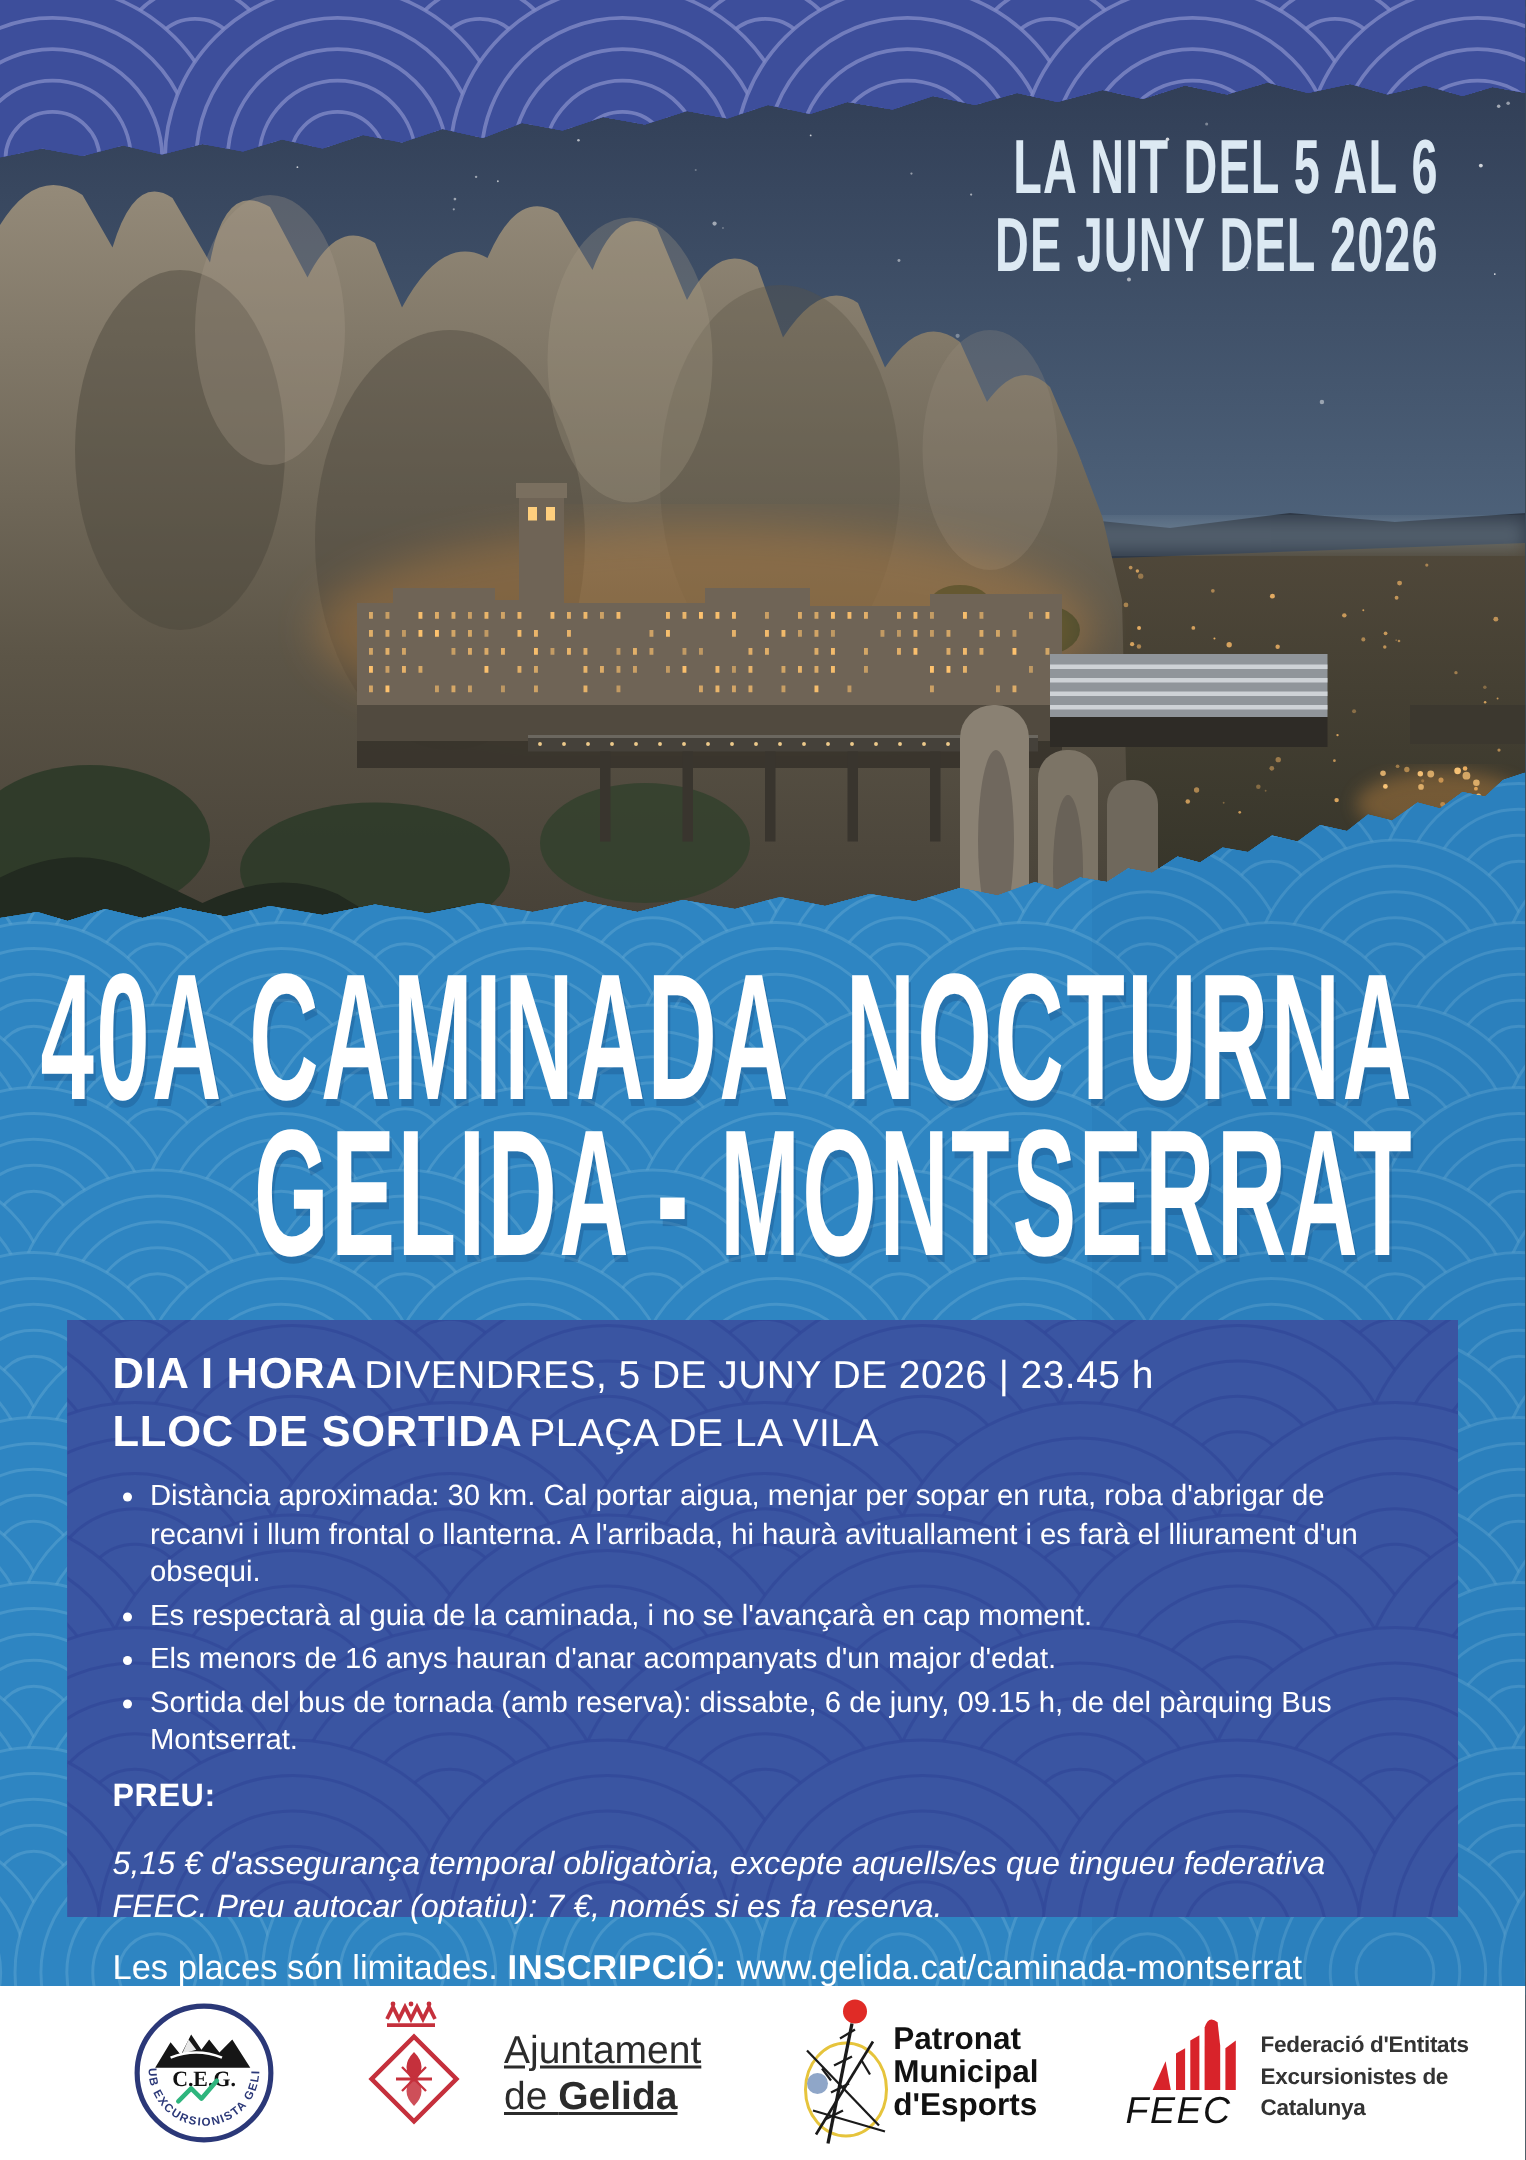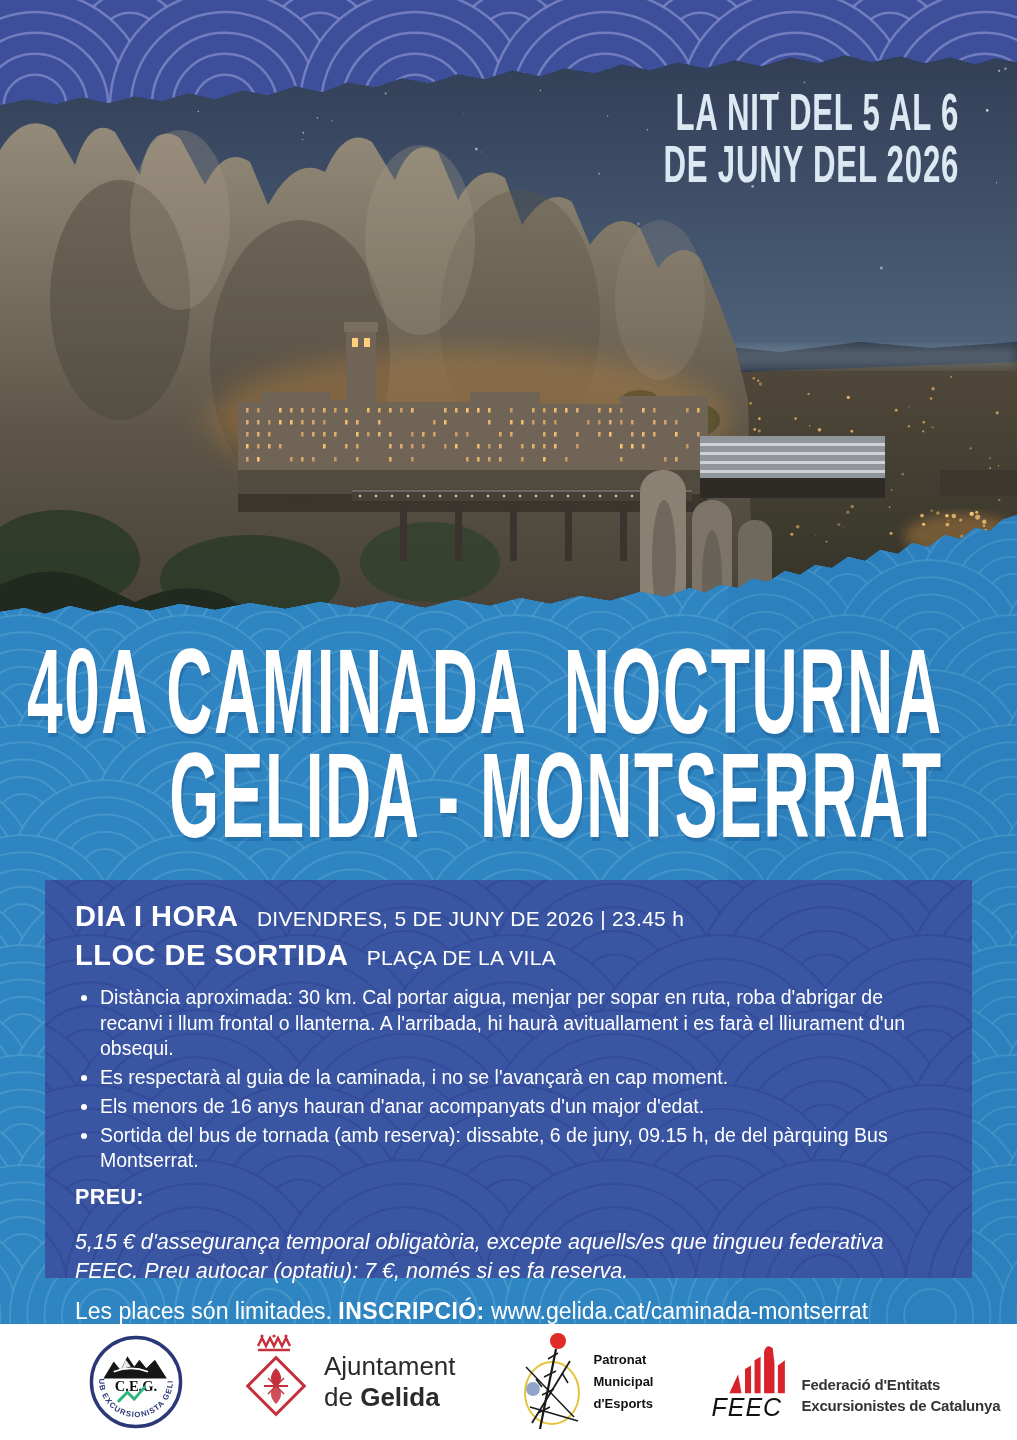--- a/index.html
+++ b/index.html
@@ -13,37 +13,37 @@
   .d-line{font-weight:700;font-size:40px;line-height:52px;letter-spacing:1px;
     transform:scale(.78,1.28);transform-origin:100% 50%;white-space:pre;}
   .headline{position:absolute;right:74px;top:640px;text-align:right;color:#ffffff;z-index:5;}
   .h-line{font-weight:700;font-size:80px;line-height:104px;letter-spacing:2px;white-space:pre;
     transform:scale(.80,1.50);transform-origin:100% 50%;
     text-shadow:2px 3px 0 rgba(15,60,110,.25);}
   .info-box{position:absolute;left:45px;top:880px;width:927px;height:398px;color:#fff;z-index:6;}
   .box-bg{position:absolute;left:0;top:0;}
   .box-content{position:relative;padding:20px 30px 0 30px;}
   .lbl{font-weight:700;font-size:29px;letter-spacing:.5px;}
-  .val{font-size:21px;margin-left:14px;letter-spacing:.3px;}
+  .val{font-size:26px;letter-spacing:.3px;}
   .row2{margin-top:6px;}
   ul.bullets{margin:13px 0 0 0;padding-left:25px;font-size:19.5px;line-height:1.32;}
   ul.bullets li{margin-bottom:3px;}
   .preu-label{margin-top:11px;font-weight:700;font-size:21.5px;letter-spacing:.4px;}
   .preu-text{font-size:21.5px;line-height:1.33;margin-top:18px;font-style:italic;}
   .places{margin-top:13px;font-size:23px;}
   .places b{letter-spacing:.4px;}
   .moreinfo{margin-top:13px;font-size:23.5px;text-align:right;padding-right:4px;}
   .footer{position:absolute;left:0;top:1324px;width:1017px;height:116px;background:#ffffff;
     display:flex;align-items:center;z-index:7;}
   .logo{display:flex;align-items:center;}
   .ceg{margin-left:88px;}
   .ajunt{margin-left:60px;}
-  .ajunt-text{margin-left:16px;color:#2b2b2b;font-size:26px;line-height:31px;}
+  .ajunt-text{margin-left:28px;color:#2b2b2b;font-size:26px;line-height:31px;text-decoration:underline;}
   .patronat{margin-left:62px;}
-  .pat-text{margin-left:10px;color:#111;font-size:13px;line-height:22px;font-weight:700;}
+  .pat-text{color:#111;font-size:21px;line-height:22px;font-weight:700;}
   .feec{margin-left:58px;align-items:flex-end;}
   .feec-left{display:flex;flex-direction:column;align-items:flex-start;}
   .feec-left svg{margin-left:16px;}
   .feec-abbr{font-weight:400;font-style:italic;font-size:25px;color:#111;letter-spacing:1px;margin-top:-2px;}
   .feec-text{margin-left:12px;margin-bottom:6px;color:#333;}
   .ft1{font-weight:700;font-size:15px;line-height:21px;letter-spacing:-.2px;}
   .ft2{font-weight:700;font-size:11.5px;line-height:17px;color:#555;}
 </style>
 </head>
 <body>

